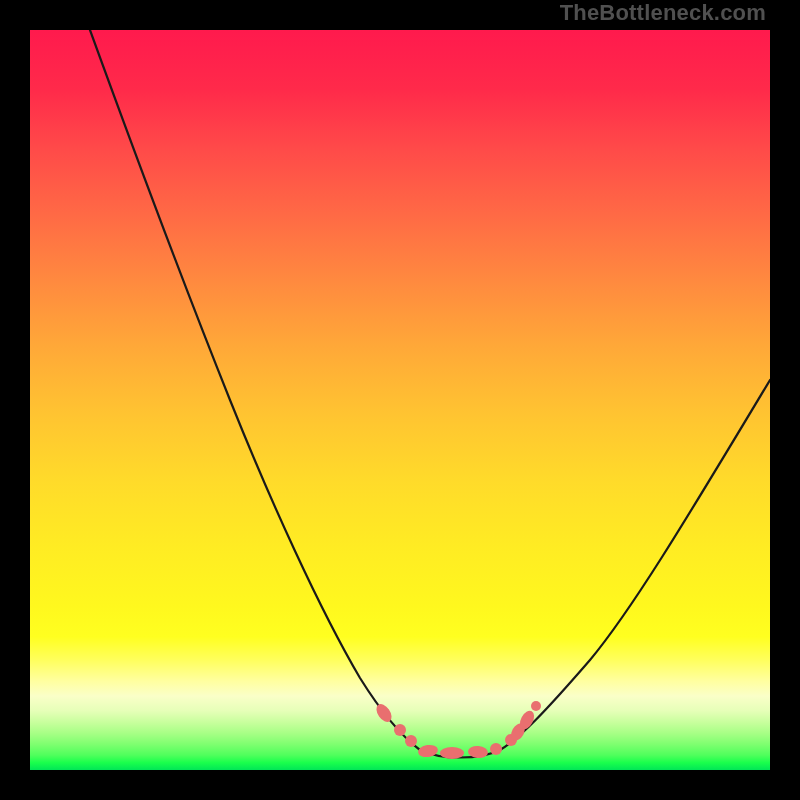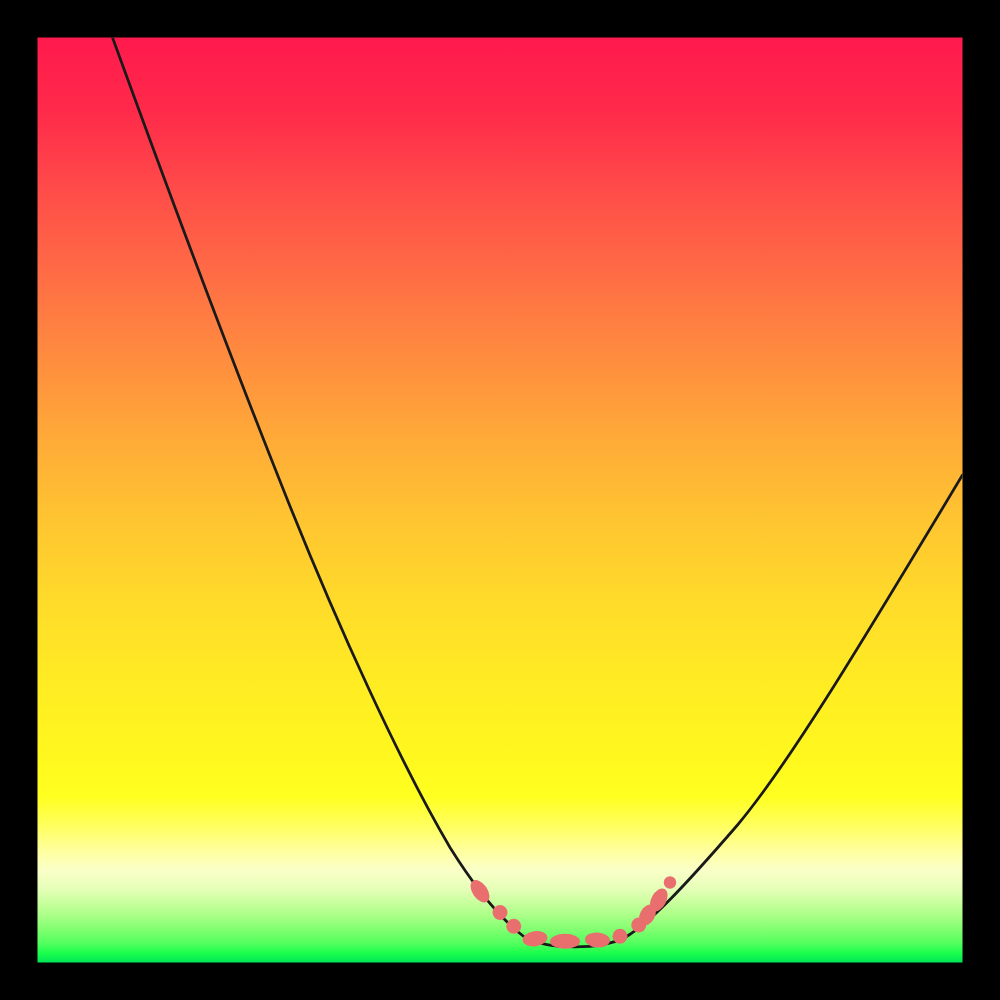--- a/index.html
+++ b/index.html
@@ -77,20 +77,21 @@
   .marker-pill {
     fill: #e96f6f;
   }
 </style>
 </head>
 <body>
 
 <div class="frame">
   <div class="plot"></div>
 
+  <div class="watermark">TheBottleneck.com</div>
 
   <svg class="curve" viewBox="0 0 740 740">
     <path d="M 60 0
          C 100 110, 150 245, 200 370
          C 240 470, 290 580, 330 648
          C 350 680, 370 705, 390 720
          C 410 730, 450 730, 470 720
          C 490 708, 515 682, 560 630
          C 600 582, 650 500, 740 350"></path>
 

